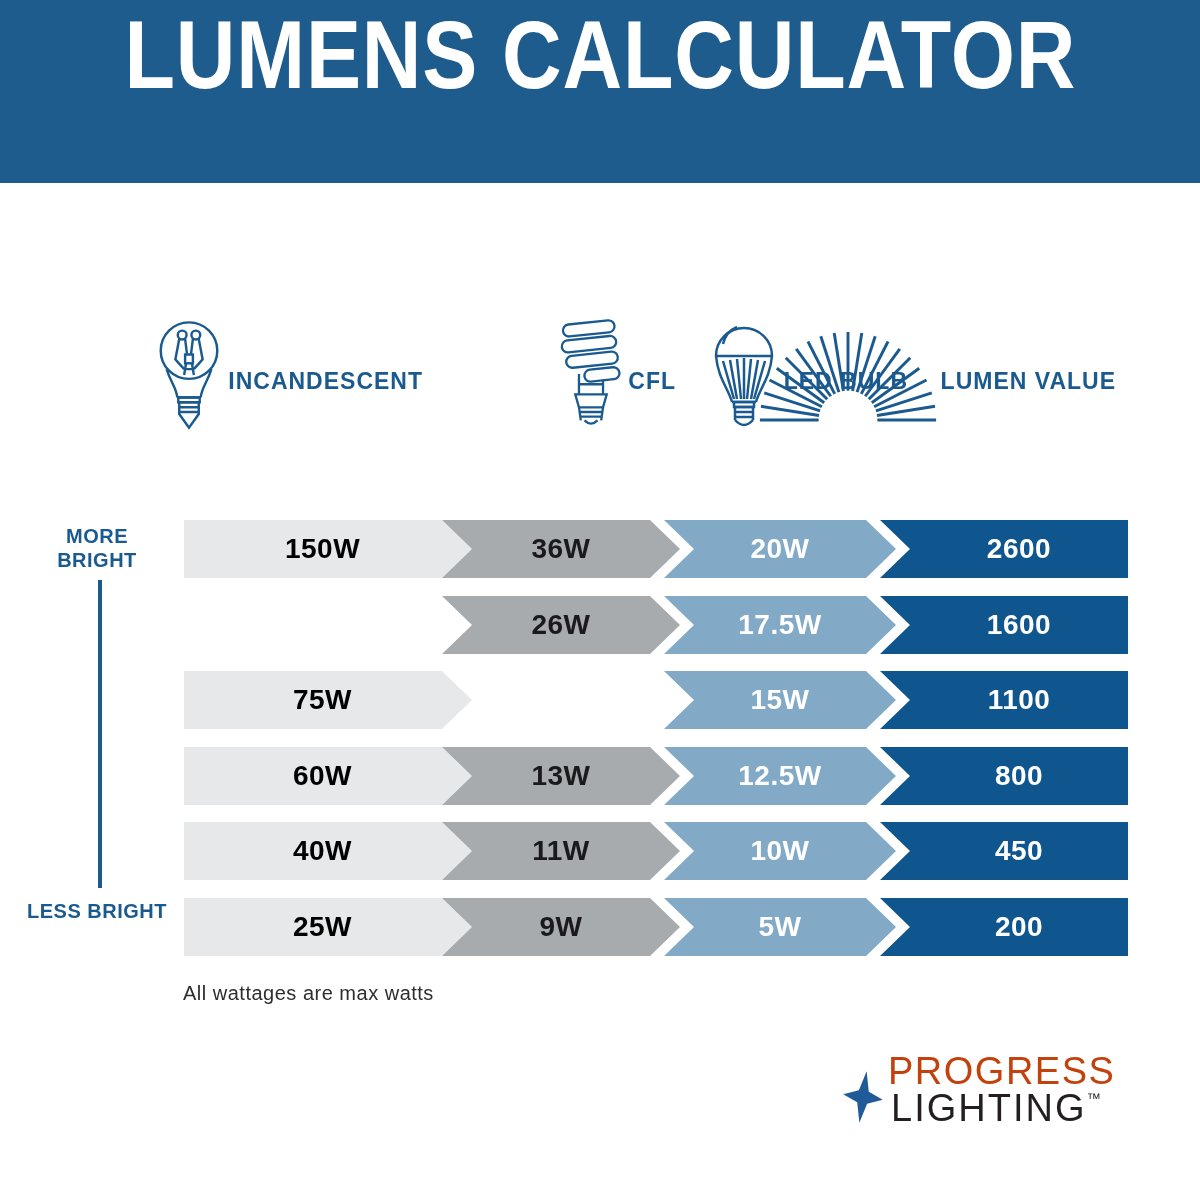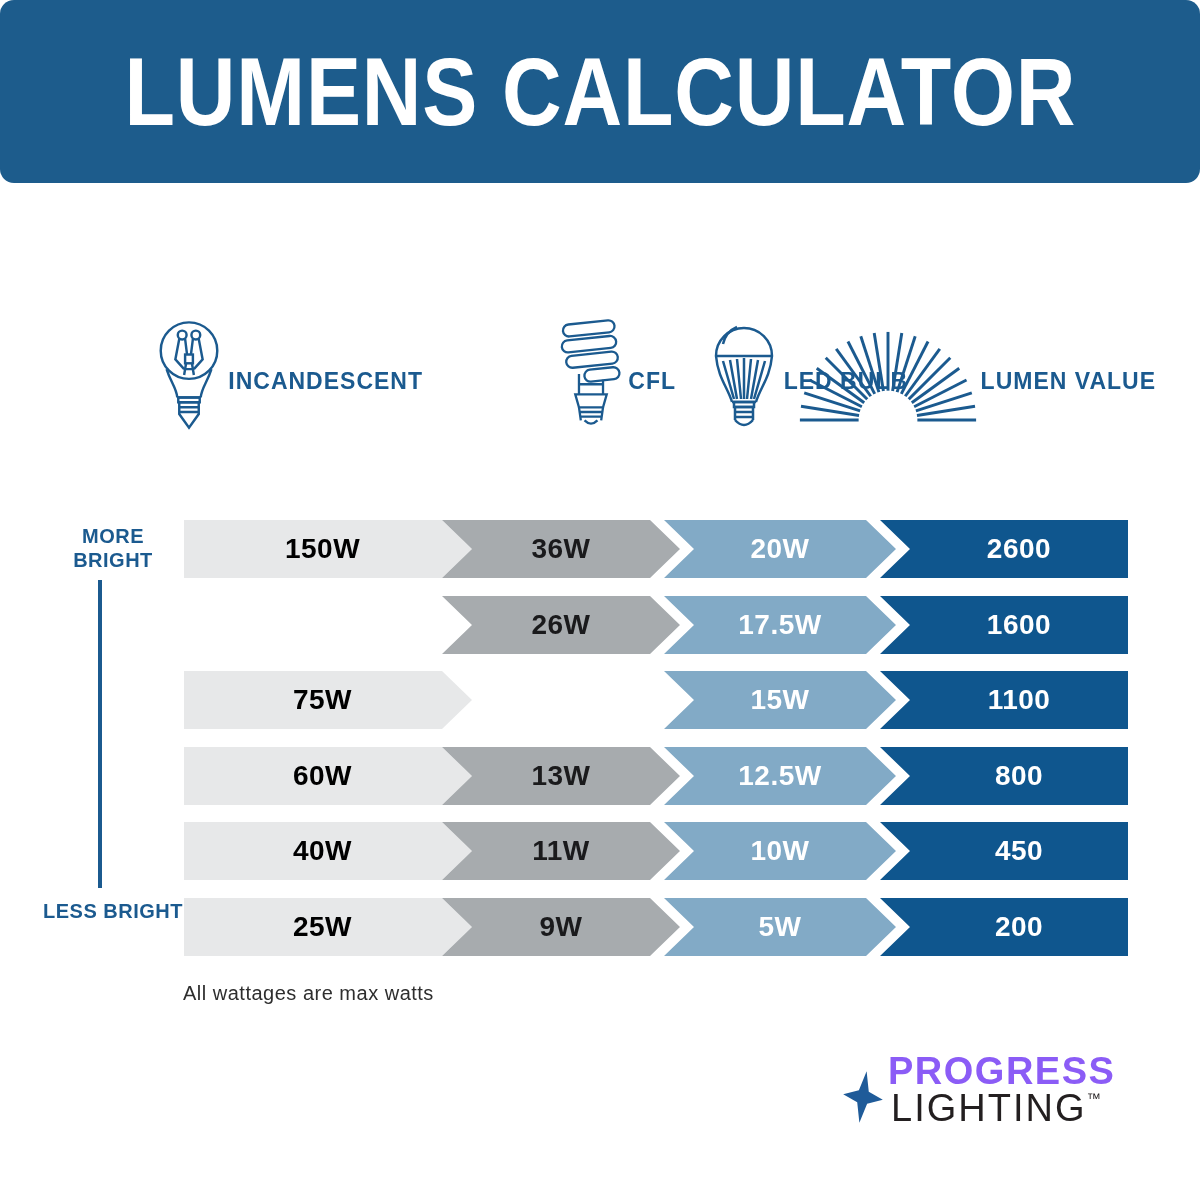--- a/index.html
+++ b/index.html
@@ -4,42 +4,42 @@
 <style>
   html,body { margin:0; padding:0; background:#ffffff; }
   .canvas {
     position:relative; width:1200px; height:1200px; background:#ffffff;
     font-family:"Liberation Sans", sans-serif; overflow:hidden;
   }
 
   
   .banner {
     position:absolute; left:0; top:0; width:1200px; height:183px;
-    background:#1d5c8c; display:flex; align-items:center; justify-content:center;border-radius:14px;
+    background:#1d5c8c; display:flex; justify-content:center;
   }
   .banner h1 {
     margin:0; color:#ffffff; font-size:96px; font-weight:bold;
     letter-spacing:1px; white-space:nowrap; transform:scaleX(0.86);
   }
 
   
   .col-head {
     position:absolute; top:296px; height:170px; width:260px;
     display:flex; align-items:center; justify-content:flex-end;
   }
   .col-head .iconbox { display:flex; align-items:flex-end; justify-content:center; margin-bottom:13px; }
   .col-label {
     font-size:23px; font-weight:bold; color:#1b5a8f; letter-spacing:1px; white-space:nowrap;
   }
   .icon-stroke { stroke:#1b5a8f; fill:none; stroke-width:2.5; }
   .icon-stroke3 { stroke:#1b5a8f; fill:none; stroke-width:3; }
 
   
   .axis-label {
-    position:absolute; left:43px; width:140px; text-align:center;
+    position:absolute; left:27px; width:140px; text-align:center;
     font-size:20px; font-weight:bold; color:#1b5a8f; line-height:1.2; letter-spacing:0.5px;
   }
   .axis-more { top:524px; }
   .axis-less { top:899px; }
   .axis-line { position:absolute; left:98px; top:580px; width:4px; height:308px; background:#1b5a8f; }
 
   
   .row { position:absolute; left:0; width:1200px; height:58px; }
   .seg {
     position:absolute; top:0; height:58px; box-sizing:border-box;
@@ -66,22 +66,22 @@
 
   
   .footnote {
     position:absolute; left:183px; top:982px; font-size:20px; color:#2e2e2e; letter-spacing:0.5px;
   }
 
   
   .logo { position:absolute; left:838px; top:1048px; width:310px; height:95px; }
   .logo-star { position:absolute; left:2px; top:20px; }
   .logo-name {
-    position:absolute; left:50px; top:2px; font-size:38px; font-weight:bold;
-    letter-spacing:1.5px; color:#8b5cf6; white-space:nowrap;
+    position:absolute; left:50px; top:2px; font-size:38px; font-weight:normal;
+    letter-spacing:1.5px; color:#c2410c; white-space:nowrap;
   }
   .logo-line2 {
     position:absolute; left:53px; top:39px; font-size:38px; font-weight:normal;
     letter-spacing:2px; color:#231f20; white-space:nowrap;
   }
   .logo-tm { font-size:14px; vertical-align:18px; letter-spacing:0; }
 </style>
 </head>
 <body>
 
@@ -141,21 +141,21 @@
           <path d="M19 51 L30 89 M26 50 L33 89 M33 49 L37 89 M40 48 L40 89 M47 49 L43 89 M54 50 L47 89 M61 51 L50 89"></path>
           <rect x="30" y="92" width="20" height="5"></rect>
           <path d="M31 97 L49 97 M31 97 L31 110 M49 97 L49 110 M31 102 L49 102 M31 107 L49 107"></path>
           <path d="M31 110 Q40 120 49 110"></path>
         </g>
       </svg>
     </span>
     <span class="col-label">LED BULB</span>
   </div>
 
-  <div class="col-head" style="left:896px;">
+  <div class="col-head" style="left:856px;">
     <span class="iconbox">
       <svg width="186" height="96" viewBox="0 0 190 96">
         <g class="icon-stroke3">
           <line x1="125" y1="94" x2="185" y2="94"></line>
             <line x1="65" y1="94" x2="5" y2="94"></line>
           <line x1="124.6" y1="89.3" x2="183.9" y2="79.9"></line>
             <line x1="65.4" y1="89.3" x2="6.1" y2="79.9"></line>
           <line x1="123.5" y1="84.7" x2="180.6" y2="66.2"></line>
             <line x1="66.5" y1="84.7" x2="9.4" y2="66.2"></line>
           <line x1="121.7" y1="80.4" x2="175.2" y2="53.1"></line>

